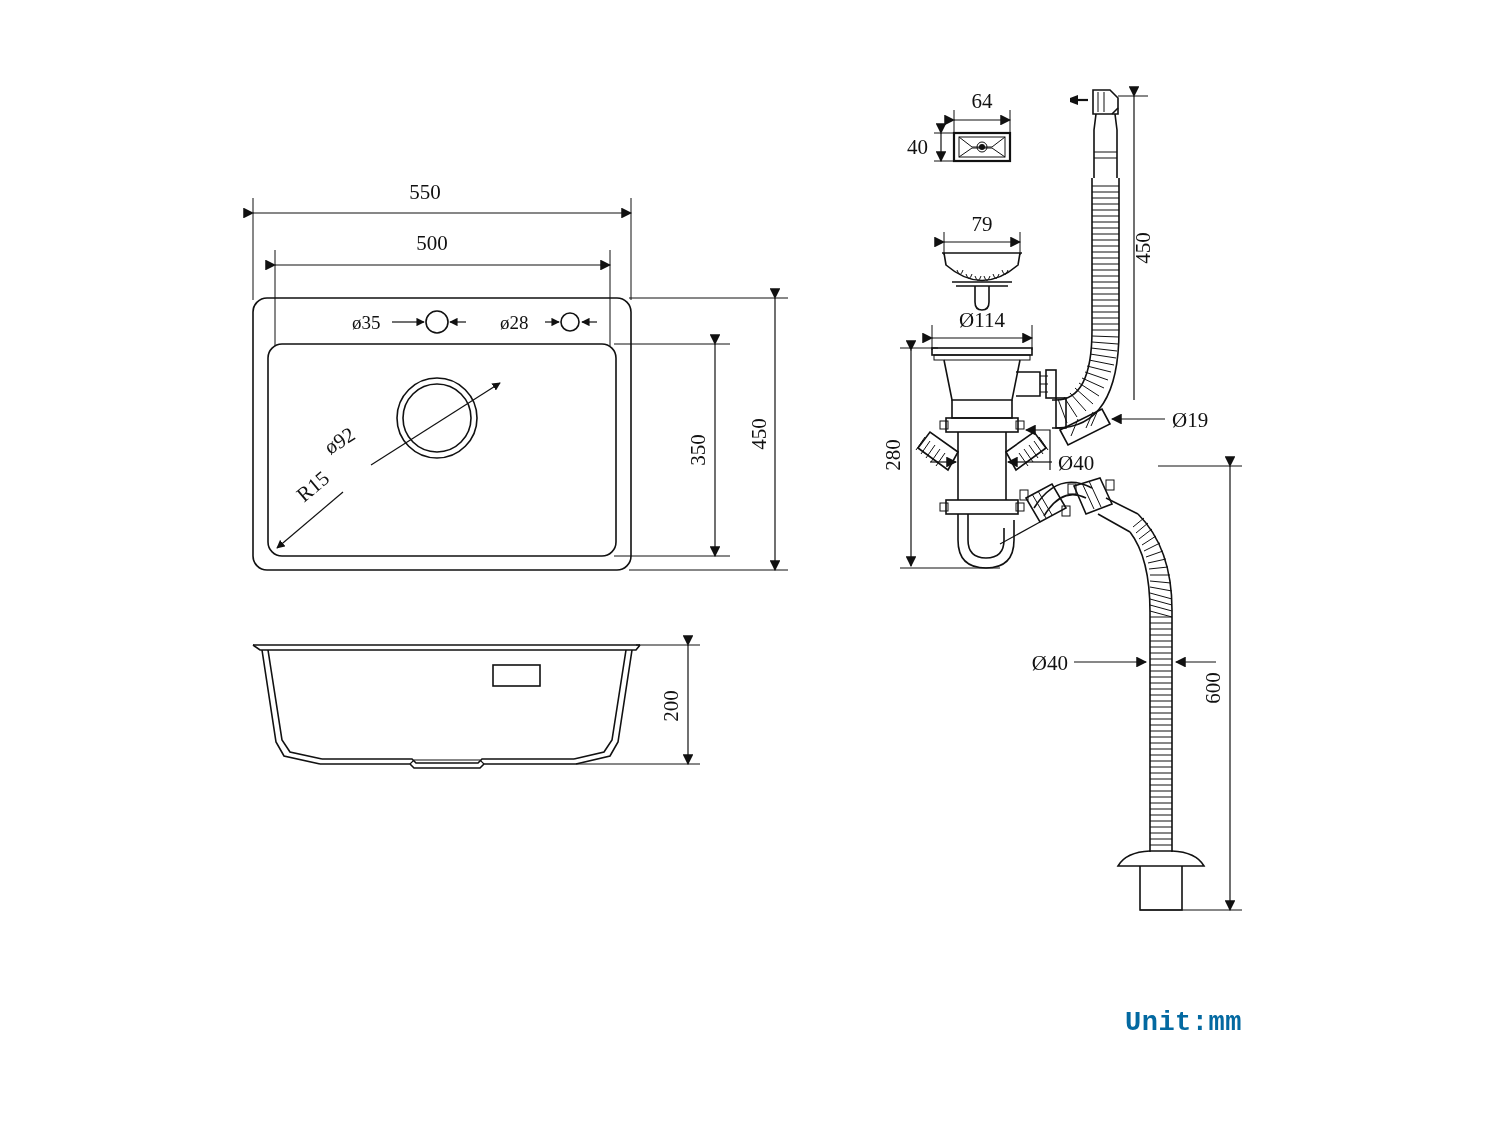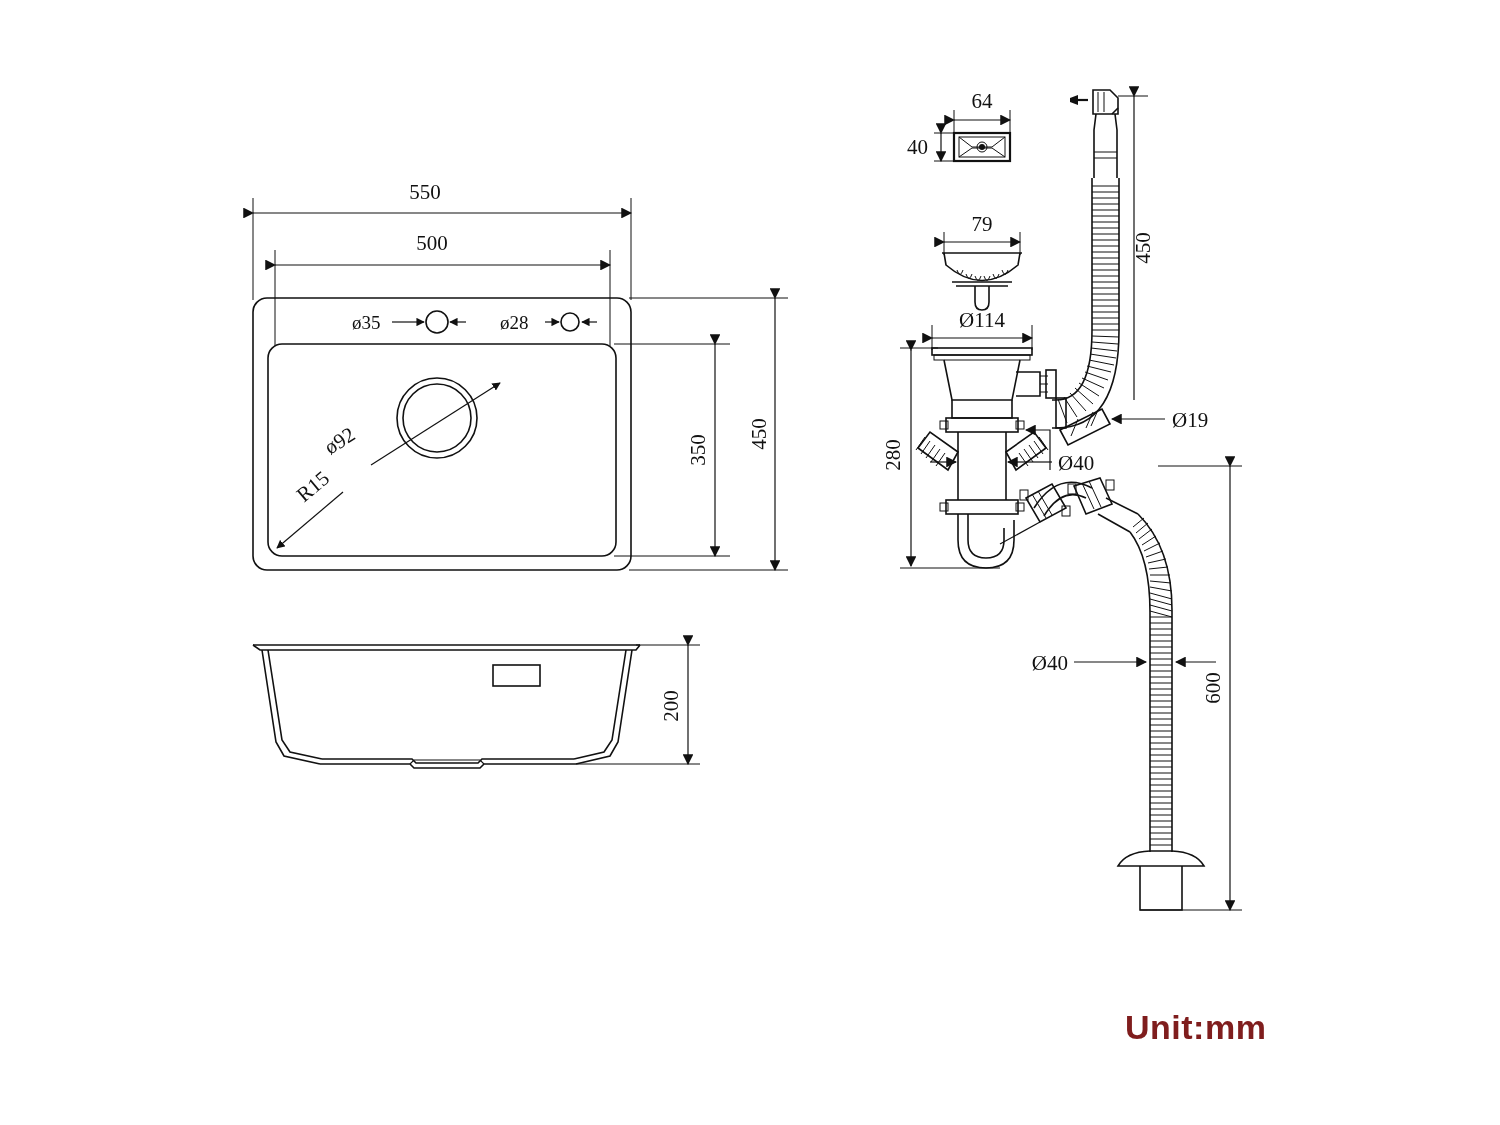--- a/index.html
+++ b/index.html
@@ -23,25 +23,25 @@
     position: absolute;
     left: 0;
     top: 0;
     width: 1500px;
     height: 1125px;
   }
   .unit-note {
     position: absolute;
     left: 1125px;
     top: 1008px;
-    font-family: Liberation Sans, sans-serif;
+    font-family: Liberation Mono, monospace;
     font-weight: bold;
-    font-size: 34px;
+    font-size: 27px;
     letter-spacing: 0.5px;
-    color: #7f1d1d;
+    color: #0369a1;
     white-space: nowrap;
   }
   text {
     font-family: "Liberation Serif", serif;
     fill: #111111;
   }
   .dim-text {
     font-size: 21px;
   }
   .dim-text-sm {

